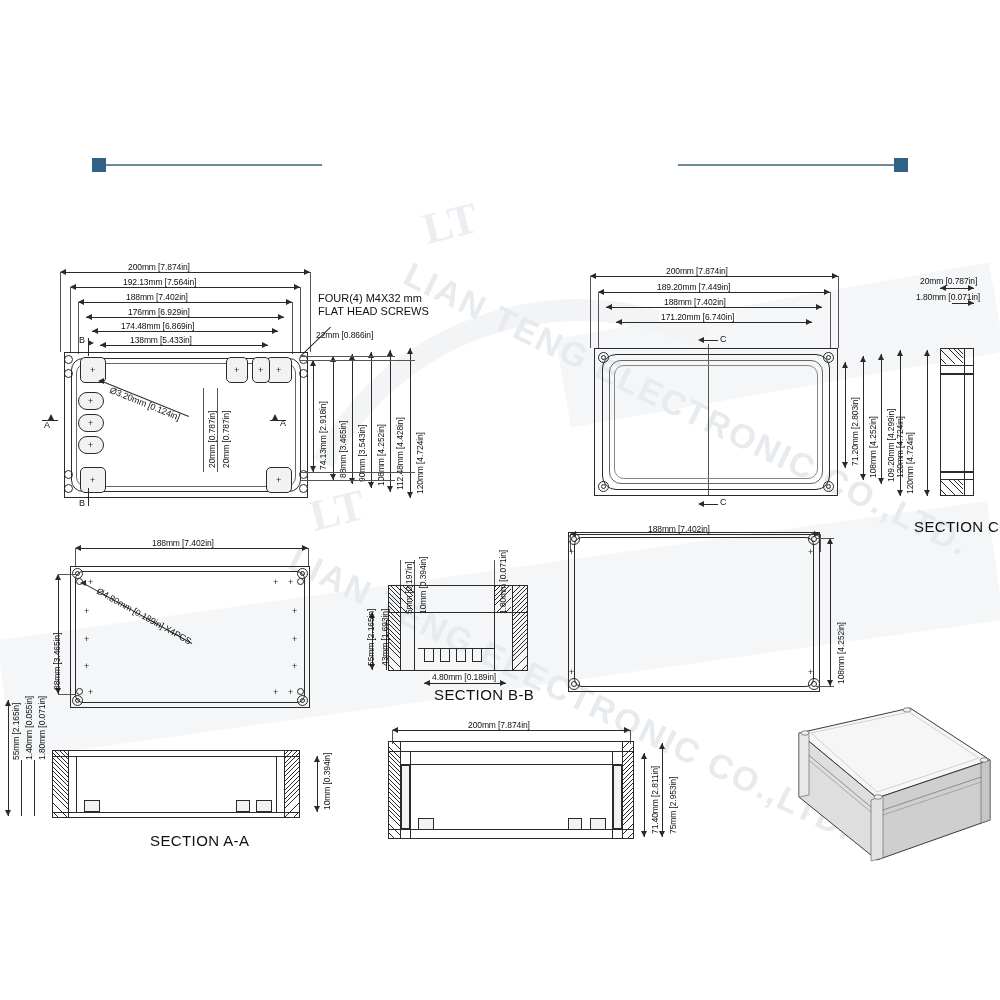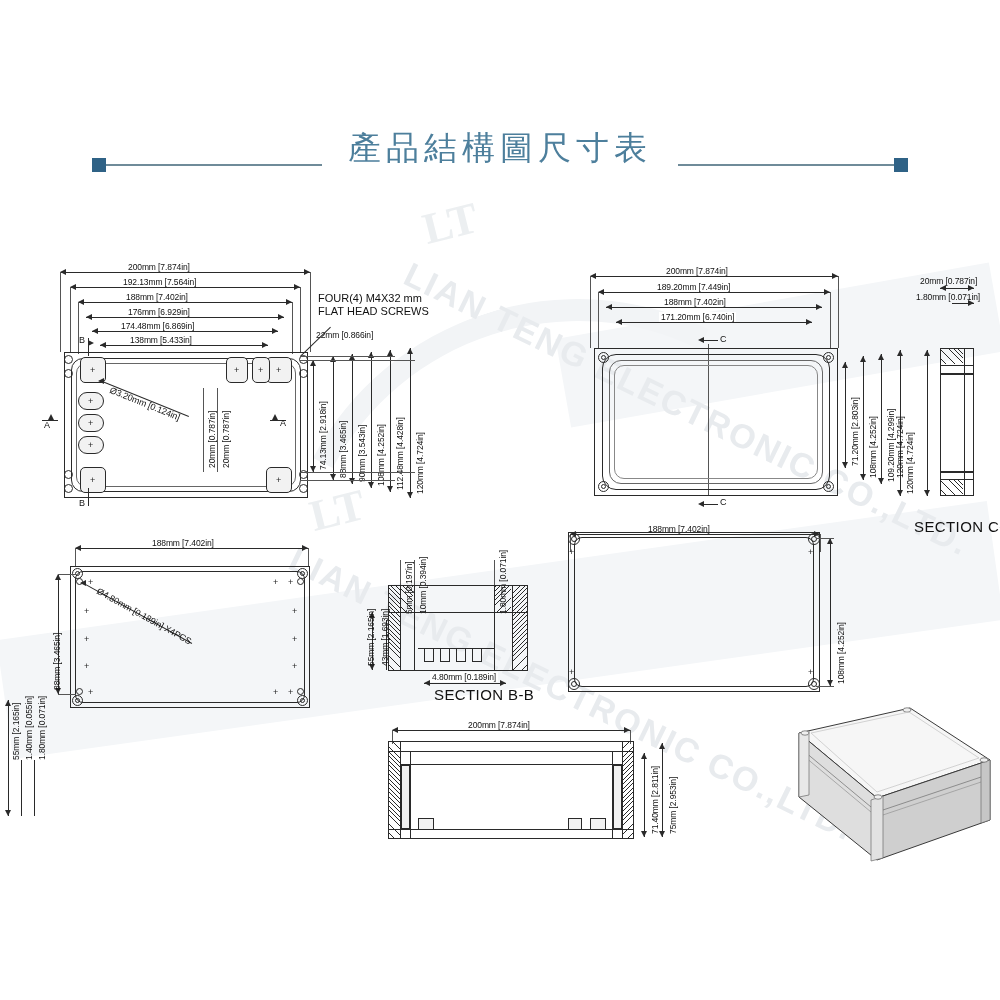--- a/index.html
+++ b/index.html
@@ -76,21 +76,20 @@
   <div class="swoosh" style="left:280px;top:300px;width:540px;height:520px;transform:rotate(-18deg);"></div>
 
   <div class="wmlogo" style="left:423px;top:198px;transform:rotate(-14deg);">LT</div>
   <div class="wm wm1">LIAN TENG ELECTRONIC CO.,LTD.</div>
   <div class="wmlogo" style="left:310px;top:485px;transform:rotate(-14deg);">LT</div>
   <div class="wm wm2">LIAN TENG ELECTRONIC CO.,LTD.</div>
 
   <div class="header">
     <div class="rule left"></div>
     <div class="sq left"></div>
-    <div class="title">產品結構圖尺寸表</div>
     <div class="rule right"></div>
     <div class="sq right"></div>
   </div>
 
   <div class="dw" style="left:0;top:0;width:470px;height:520px;">
 
     <div class="ln hln" style="left:60px;top:272px;width:250px;"></div>
     <div class="arrw ar-l" style="left:60px;top:269px;"></div>
     <div class="arrw ar-r" style="left:304px;top:269px;"></div>
     <div class="dimtxt" style="left:126px;top:262px;background:#fff;padding:0 2px;">200mm [7.874in]</div>
@@ -374,20 +373,42 @@
     <div class="dimtxt dimv" style="left:11px;top:760px;">55mm [2.165in]</div>
     <div class="dimtxt dimv" style="left:24px;top:760px;">1.40mm [0.055in]</div>
     <div class="dimtxt dimv" style="left:37px;top:760px;">1.80mm [0.071in]</div>
     <div class="ln vln" style="left:8px;top:700px;height:116px;"></div>
     <div class="arrw ar-u" style="left:5px;top:700px;"></div>
     <div class="arrw ar-d" style="left:5px;top:810px;"></div>
     <div class="ln vln" style="left:21px;top:760px;height:56px;"></div>
     <div class="ln vln" style="left:34px;top:760px;height:56px;"></div>
   </div>
 
+  <div class="dw" style="left:0;top:0;width:340px;height:1000px;">
+    <div class="box" style="left:52px;top:750px;width:248px;height:68px;"></div>
+    <div class="ln hln" style="left:52px;top:756px;width:248px;"></div>
+    <div class="ln vln" style="left:68px;top:750px;height:68px;"></div>
+    <div class="ln vln" style="left:76px;top:756px;height:56px;"></div>
+    <div class="ln vln" style="left:284px;top:750px;height:68px;"></div>
+    <div class="ln vln" style="left:276px;top:756px;height:56px;"></div>
+    <div class="ln hln" style="left:52px;top:812px;width:248px;"></div>
+    <div class="hatch" style="left:53px;top:751px;width:15px;height:66px;"></div>
+    <div class="hatch2" style="left:285px;top:751px;width:14px;height:66px;"></div>
+
+    <div class="box fillg" style="left:84px;top:800px;width:16px;height:12px;"></div>
+    <div class="box fillg" style="left:236px;top:800px;width:14px;height:12px;"></div>
+    <div class="box fillg" style="left:256px;top:800px;width:16px;height:12px;"></div>
+
+    <div class="ln vln" style="left:317px;top:756px;height:56px;"></div>
+    <div class="arrw ar-u" style="left:314px;top:756px;"></div>
+    <div class="arrw ar-d" style="left:314px;top:806px;"></div>
+    <div class="dimtxt dimv" style="left:322px;top:810px;">10mm [0.394in]</div>
+
+    <div class="sect" style="left:150px;top:832px;">SECTION A-A</div>
+  </div>
 
   <div class="dw" style="left:0;top:0;width:600px;height:1000px;">
     <div class="dimtxt dimv" style="left:404px;top:614px;">5mm [0.197in]</div>
     <div class="dimtxt dimv" style="left:418px;top:614px;">10mm [0.394in]</div>
     <div class="dimtxt dimv" style="left:498px;top:614px;">1.80mm [0.071in]</div>
     <div class="ln vln thin" style="left:400px;top:560px;height:56px;"></div>
     <div class="ln vln thin" style="left:414px;top:560px;height:56px;"></div>
     <div class="ln vln thin" style="left:494px;top:560px;height:56px;"></div>
 
     <div class="box" style="left:388px;top:585px;width:140px;height:86px;"></div>

